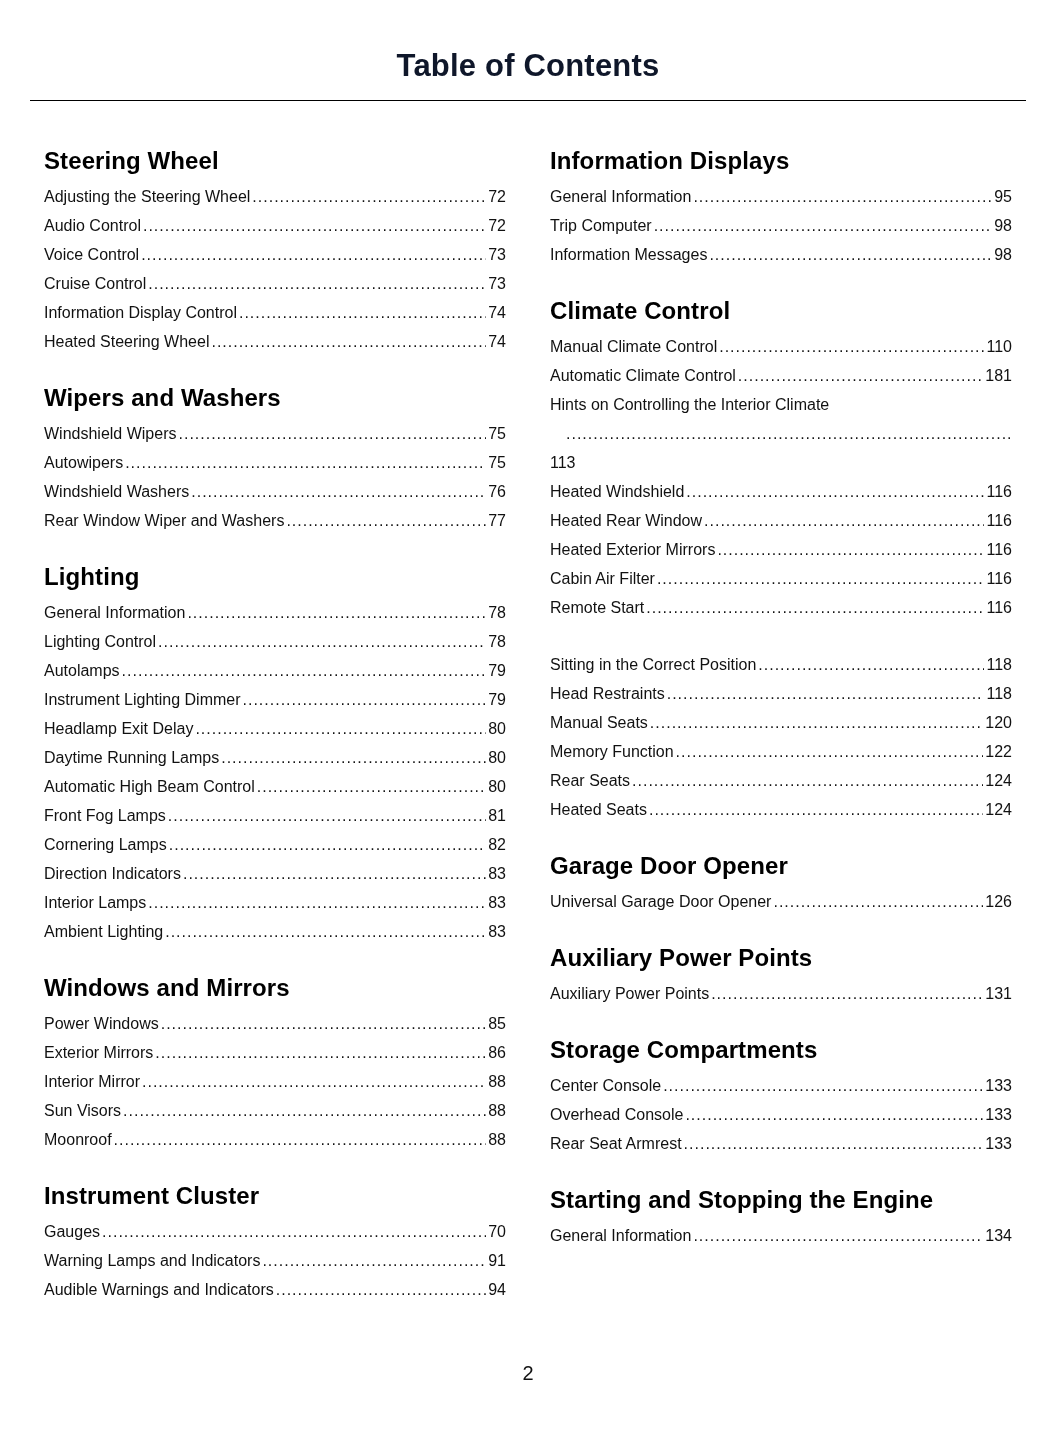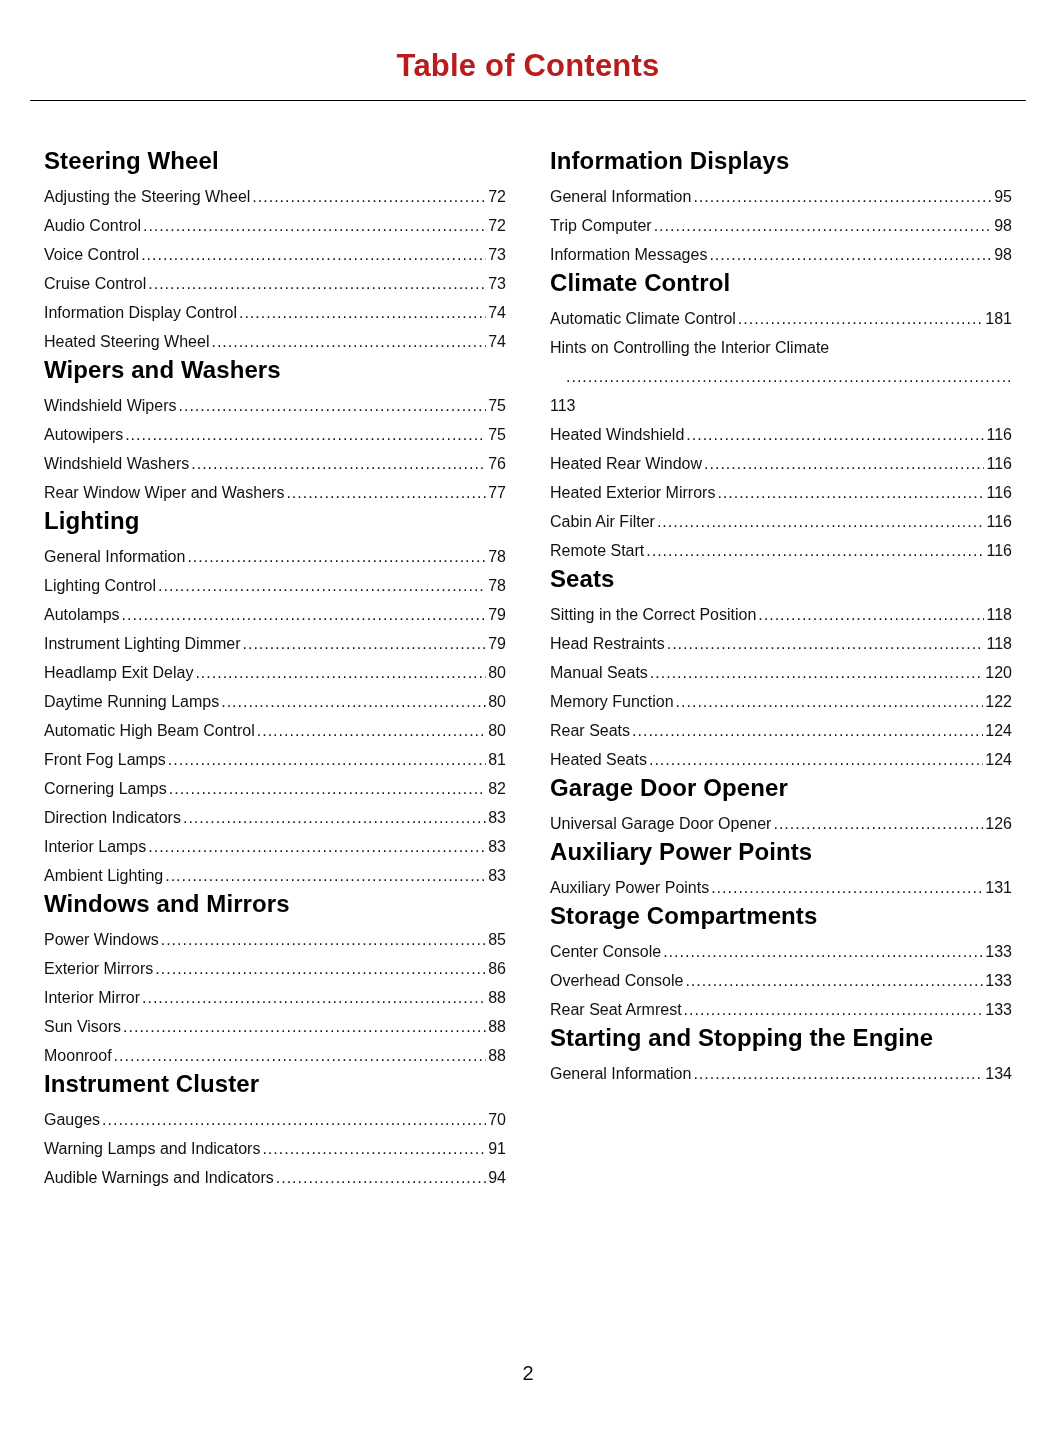--- a/index.html
+++ b/index.html
@@ -15,38 +15,38 @@
   }
   .page {
     padding: 34px 30px 0 30px;
   }
   .doc-title {
     margin: 14px 0 16px 0;
     text-align: center;
     font-size: 31px;
     font-weight: 800;
     letter-spacing: 0.2px;
-    color: #b91c1c;
+    color: #0f172a;
   }
   .title-rule {
     border: none;
     border-top: 1.6px solid #000;
     margin: 0;
   }
   .columns {
     display: flex;
     gap: 44px;
     margin-top: 46px;
     padding: 0 14px;
   }
   .column {
     flex: 1 1 0;
     min-width: 0;
   }
-  .section { }
+  .section { margin-top: 28px; }
   .section:first-child { margin-top: 0; }
   .section-heading {
     margin: 0 0 7px 0;
     font-size: 24px;
     font-weight: 800;
     line-height: 28px;
     color: #000;
     letter-spacing: 0.1px;
     
     padding-left: 26px;
@@ -282,20 +282,25 @@
           </div>
           <div class="entry">
             <span class="label">Information Messages</span>
             <span class="dots"></span>
             <span class="pagenum">98</span>
           </div>
         </section>
         <section class="section">
           <h2 class="section-heading">Climate Control</h2>
           <div class="entry">
+            <span class="label">Manual Climate Control</span>
+            <span class="dots"></span>
+            <span class="pagenum">110</span>
+          </div>
+          <div class="entry">
             <span class="label">Automatic Climate Control</span>
             <span class="dots"></span>
             <span class="pagenum">181</span>
           </div>
           <div class="entry two-line">
             <span class="label">Hints on Controlling the Interior Climate</span>
             <span class="line-break"></span>
             <span class="dots"></span>
             <span class="pagenum">113</span>
           </div>
@@ -319,21 +324,20 @@
             <span class="dots"></span>
             <span class="pagenum">116</span>
           </div>
           <div class="entry">
             <span class="label">Remote Start</span>
             <span class="dots"></span>
             <span class="pagenum">116</span>
           </div>
         </section>
         <section class="section">
-          <h2 class="section-heading">Seats</h2>
           <div class="entry">
             <span class="label">Sitting in the Correct Position</span>
             <span class="dots"></span>
             <span class="pagenum">118</span>
           </div>
           <div class="entry">
             <span class="label">Head Restraints</span>
             <span class="dots"></span>
             <span class="pagenum">118</span>
           </div>

